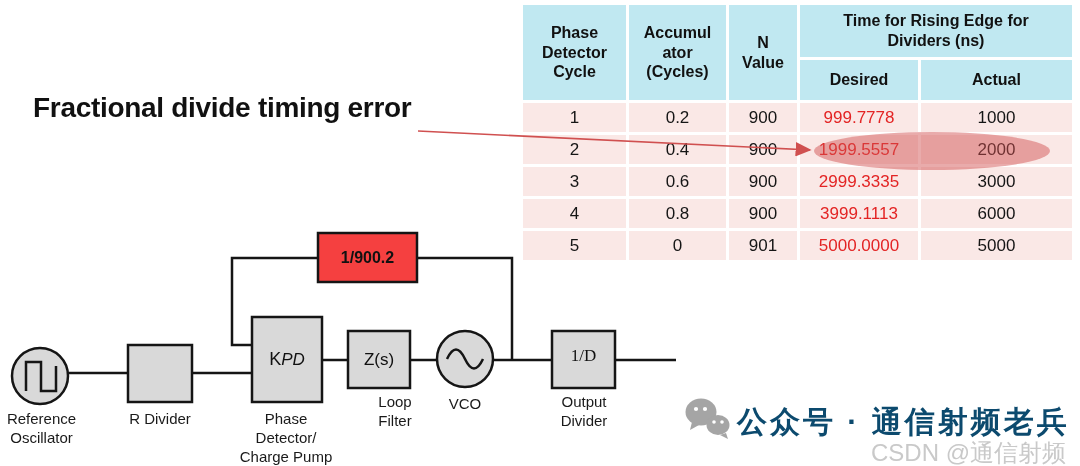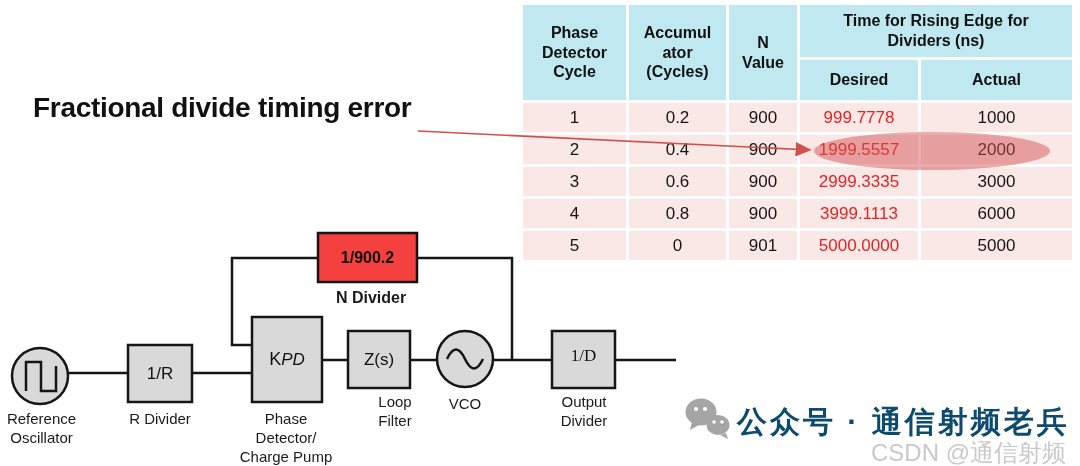--- a/index.html
+++ b/index.html
@@ -123,41 +123,39 @@
     <rect x="348" y="331" width="62" height="57" fill="#d9d9d9" stroke="#151515" stroke-width="2.5"></rect>
 
     <circle cx="465" cy="359" r="28" fill="#d9d9d9" stroke="#151515" stroke-width="2.5"></circle>
     <path d="M447 359 Q 456 340 465 359 Q 474 378 483 359" stroke="#151515" stroke-width="2.5" fill="none"></path>
 
     <rect x="552" y="331" width="63" height="57" fill="#d9d9d9" stroke="#151515" stroke-width="2.5"></rect>
 
     <rect x="318" y="233" width="99" height="49" fill="#f54040" stroke="#151515" stroke-width="2.5"></rect>
   </svg>
 
-  <div class="boxlabel" style="left:128px;top:345px;width:64px;height:57px;">1/R</div>
   <div class="boxlabel" style="left:252px;top:317px;width:70px;height:85px;font-size:18px;">
       <span>K</span>
       <span class="sub">PD</span>
     </div>
   <div class="boxlabel" style="left:348px;top:331px;width:62px;height:57px;">Z(s)</div>
   <div class="boxlabel" style="left:552px;top:327px;width:63px;height:57px;font-family:Liberation Serif, serif;">1/D</div>
   <div class="boxlabel" style="left:318px;top:233px;width:99px;height:49px;font-weight:bold;font-size:16px;text-align:center;">1/900.2</div>
 
   <div class="caption" style="left:-6px;top:410px;width:95px;">Reference
 Oscillator</div>
   <div class="caption" style="left:110px;top:410px;width:100px;">R Divider</div>
   <div class="caption" style="left:226px;top:410px;width:120px;">Phase
 Detector/
 Charge Pump</div>
   <div class="caption" style="left:360px;top:393px;width:70px;">Loop
 Filter</div>
   <div class="caption" style="left:434px;top:395px;width:62px;">VCO</div>
   <div class="caption" style="left:544px;top:393px;width:80px;">Output
 Divider</div>
-  <div class="caption bold" style="left:316px;top:288px;width:110px;">N Divider</div>
 
   <svg id="overlay-svg" width="1080" height="466" viewBox="0 0 1080 466">
     <defs>
       <marker id="ah" markerWidth="11" markerHeight="9" refX="9" refY="4.5" orient="auto">
         <path d="M0 0 L10 4.5 L0 9 z" fill="#d05050"></path>
       </marker>
     </defs>
     <ellipse cx="932" cy="151" rx="118" ry="19" fill="#d05050" opacity="0.48"></ellipse>
     <line x1="418" y1="131" x2="810" y2="150" stroke="#d05050" stroke-width="1.6" marker-end="url(#ah)"></line>
   </svg>

